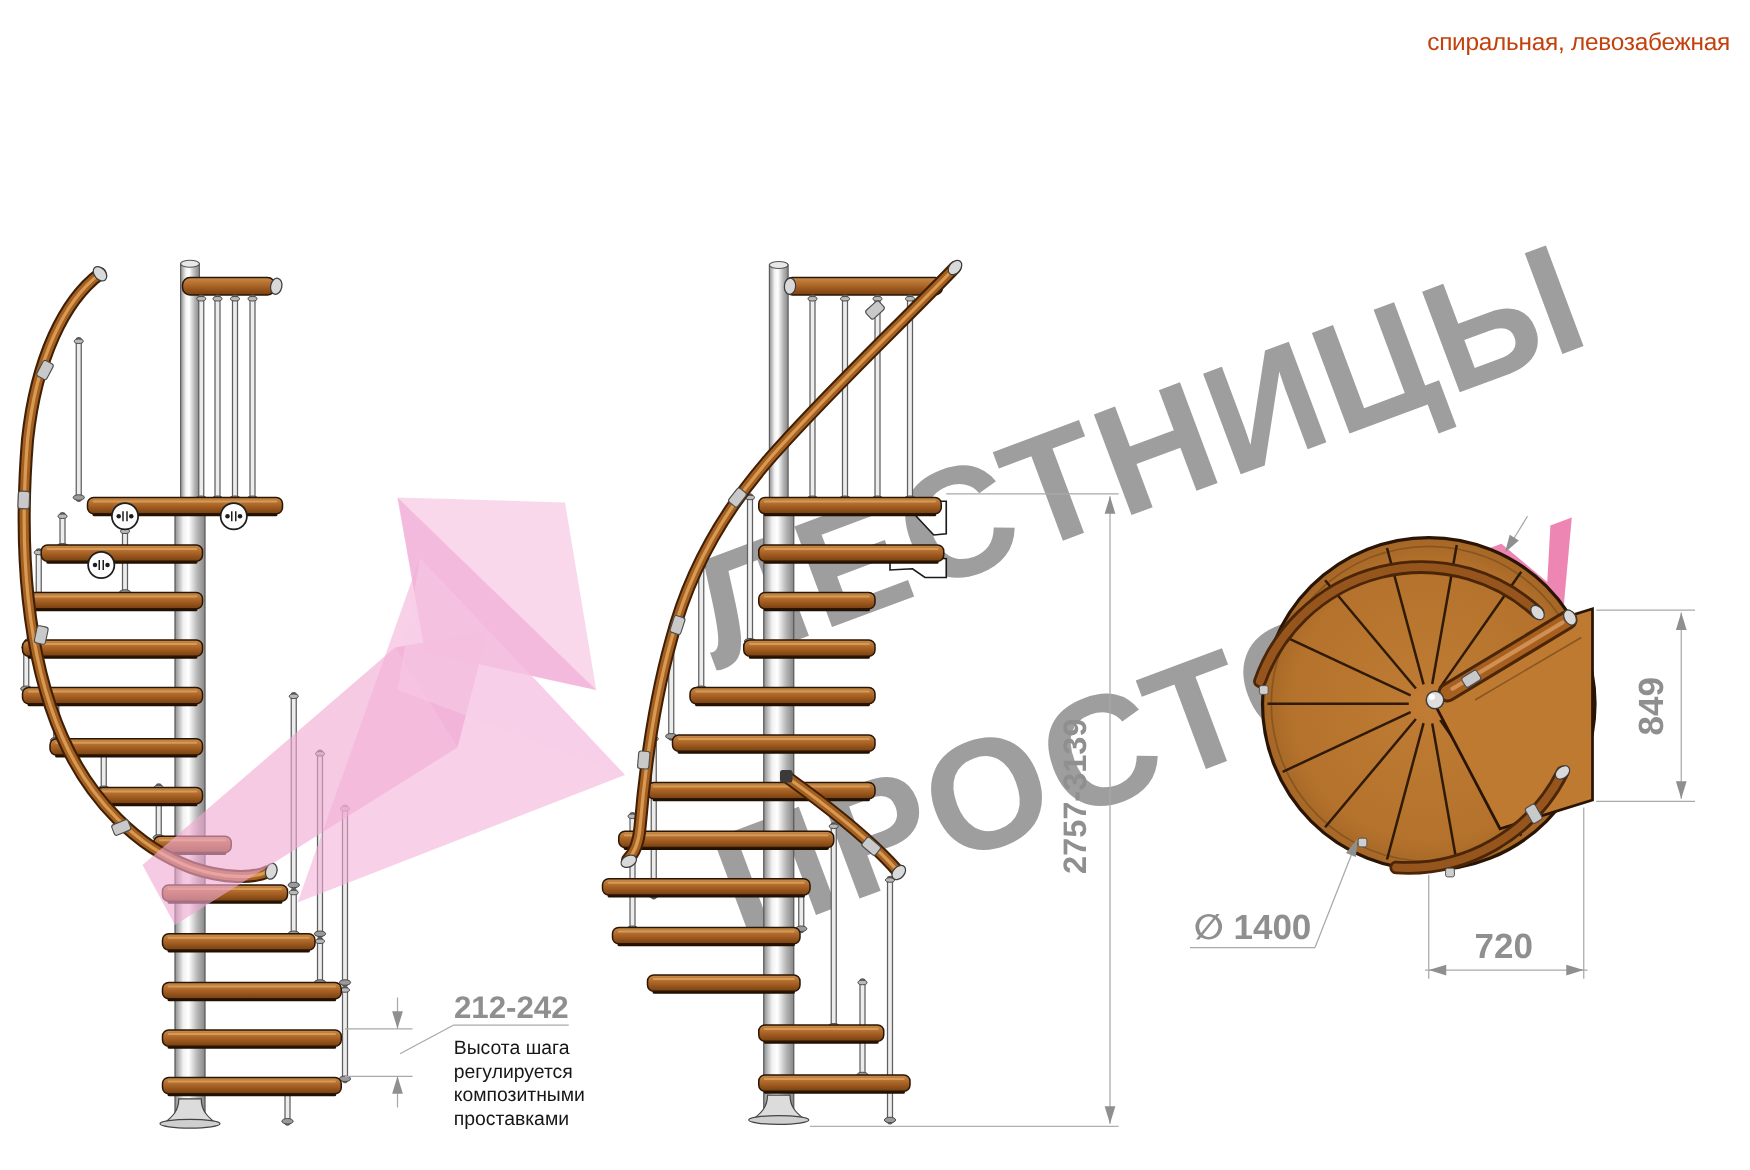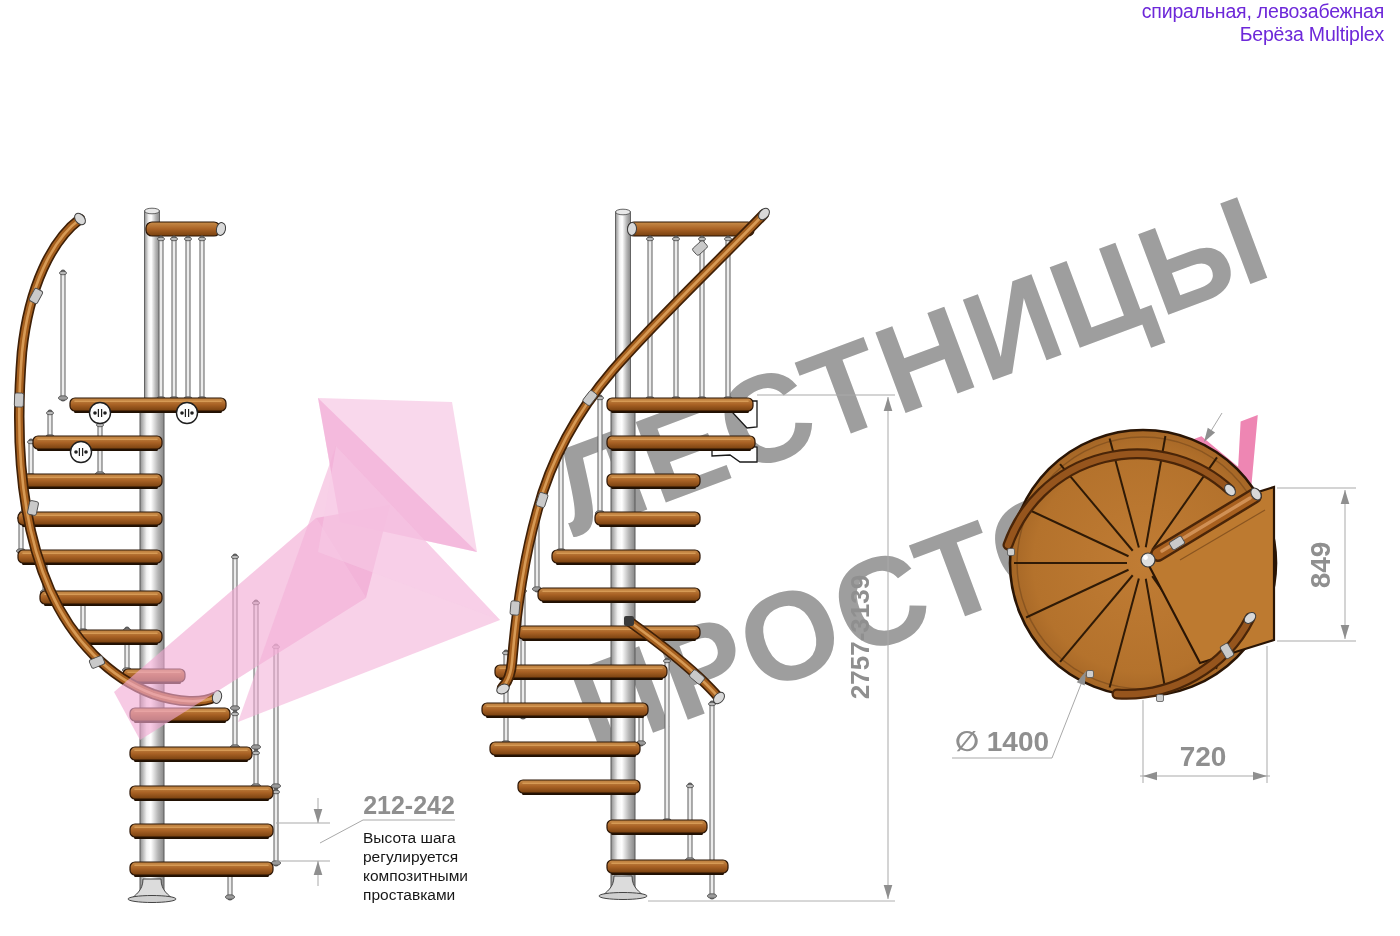--- a/index.html
+++ b/index.html
@@ -6,22 +6,22 @@
   body{width:1400px;height:936px;background:#ffffff;position:relative;overflow:hidden;
        font-family:"Liberation Sans","DejaVu Sans",sans-serif;}
   .layer{position:absolute;left:0;top:0;}
   
   .wm{position:absolute;font-weight:bold;font-size:125px;letter-spacing:3px;
       transform:rotate(-20.5deg);transform-origin:0 0;white-space:nowrap;line-height:1;}
   #wm-line1{left:536px;top:438px;}
   #wm-line2{left:556px;top:656px;}
   .wm .accent{letter-spacing:1px;}
   
-  .header{position:absolute;right:16px;top:0;text-align:right;font-size:19.5px;
-          line-height:22.5px;color:#6d28d9;letter-spacing:-0.2px;}
+  .header{position:absolute;right:16px;top:23px;text-align:right;font-size:19.5px;
+          line-height:22.5px;color:#c2410c;letter-spacing:-0.2px;}
   svg text{font-family:"Liberation Sans","DejaVu Sans",sans-serif;}
   .dimtxt{font-weight:bold;fill:#8f8f8f;}
   .notetxt{fill:#161616;font-size:15.5px;}
 </style>
 </head>
 <body>
 
 <div class="wm" id="wm-line1"><span style="color:#9e9e9e">ЛЕСТНИЦЫ</span></div>
 <div class="wm" id="wm-line2"><span style="color:#9e9e9e">ПРОСТО</span><span class="accent" style="color:#ee86b3">.РУ</span></div>
 
@@ -400,14 +400,13 @@
     <polygon points="316,518 390,505 366,598" fill="#e98cc4" fill-opacity="0.6"></polygon>
     <polygon points="318,398 452,402 477,552 340,522" fill="#f6c3e2" fill-opacity="0.65"></polygon>
     <polygon points="318,398 477,552 340,522" fill="#f0a2d1" fill-opacity="0.55"></polygon>
     <polygon points="336,446 500,620 238,722" fill="#f3b0d7" fill-opacity="0.58"></polygon>
     <polygon points="336,446 500,620 318,552" fill="#f7cde8" fill-opacity="0.5"></polygon>
   </g>
 </svg>
 
 <div class="header">
   <div>спиральная, левозабежная</div>
-  <div>Берёза Multiplex</div>
 </div>
 
 </body></html>

